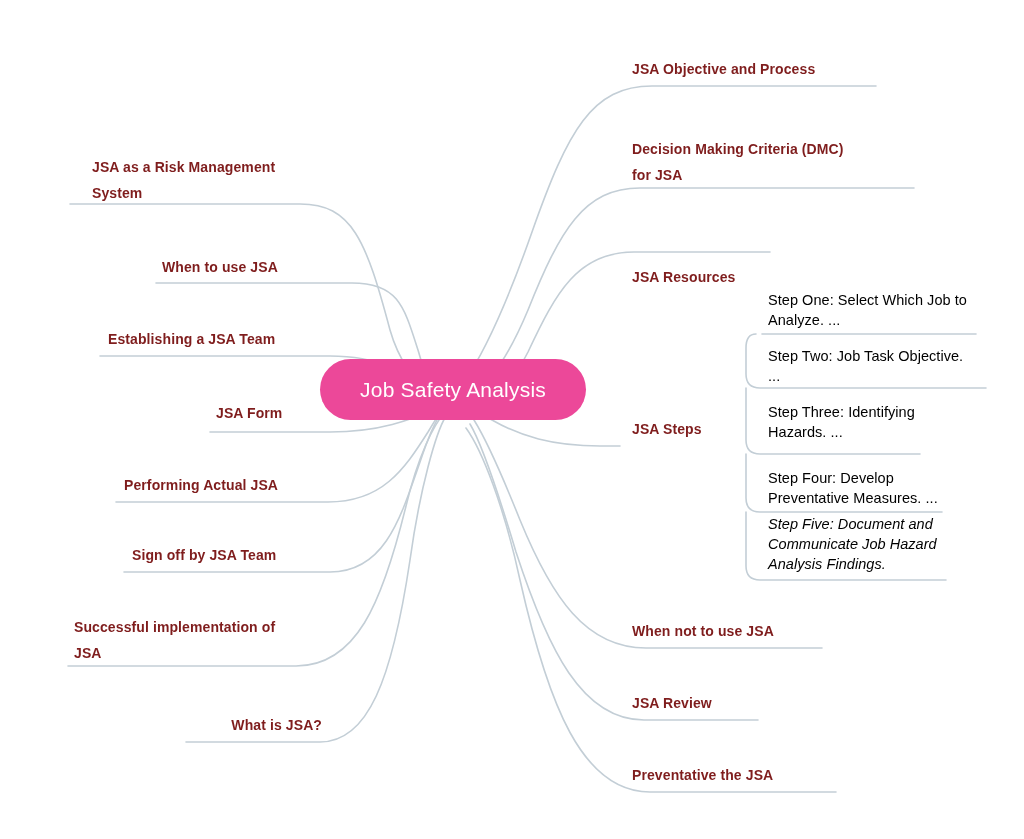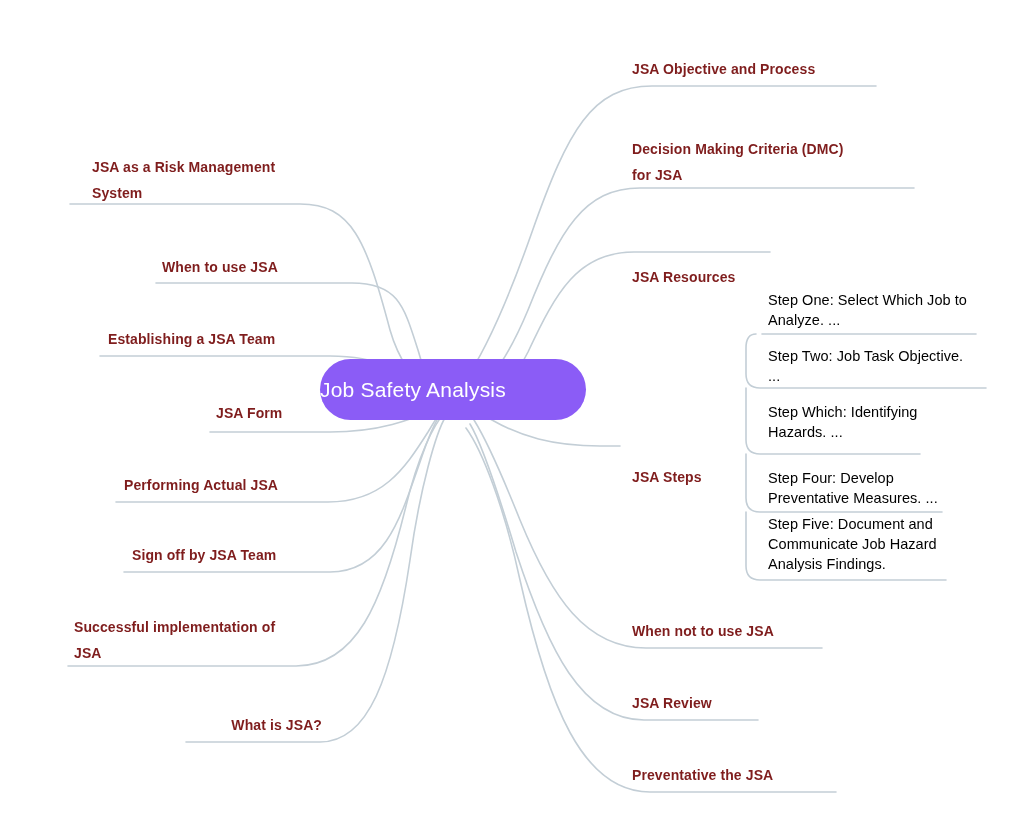--- a/index.html
+++ b/index.html
@@ -41,22 +41,23 @@
     line-height: 26px;
     letter-spacing: 0.1px;
     white-space: pre-line;
   }
   
   #root-node {
     left: 320px;
     top: 359px;
     width: 266px;
     height: 61px;
-    background: #8b5cf6;
+    background: #ec4899;
     border-radius: 31px;
+    justify-content: center;
   }
   #root-node .node-label {
     color: #ffffff;
     font-weight: normal;
     font-size: 21px;
     line-height: 26px;
     letter-spacing: 0.2px;
     text-align: center;
   }
   
@@ -166,21 +167,21 @@
 
   <div class="node branch right" style="left:632px; top:136px; width:290px; height:52px;">
     <span class="node-label">Decision Making Criteria (DMC)
 for JSA</span>
   </div>
 
   <div class="node branch right" style="left:632px; top:224px; width:160px; height:34px;margin-top:36px;">
     <span class="node-label">JSA Resources</span>
   </div>
 
-  <div class="node branch right" style="left:632px; top:412px; width:120px; height:34px;margin-top:48px;">
+  <div class="node branch right" style="left:632px; top:412px; width:120px; height:34px;">
     <span class="node-label">JSA Steps</span>
   </div>
 
   <div class="node branch right" style="left:632px; top:614px; width:194px; height:34px;">
     <span class="node-label">When not to use JSA</span>
   </div>
 
   <div class="node branch right" style="left:632px; top:686px; width:140px; height:34px;text-align:right;">
     <span class="node-label">JSA Review</span>
   </div>
@@ -193,28 +194,28 @@
     <span class="node-label">Step One: Select Which Job to
 Analyze. ...</span>
   </div>
 
   <div class="node leaf" style="left:768px; top:344px; width:226px; height:44px;">
     <span class="node-label">Step Two: Job Task Objective.
 ...</span>
   </div>
 
   <div class="node leaf" style="left:768px; top:400px; width:200px; height:44px;">
-    <span class="node-label">Step Which: Identifying
+    <span class="node-label">Step Three: Identifying
 Hazards. ...</span>
   </div>
 
   <div class="node leaf" style="left:768px; top:456px; width:200px; height:44px;margin-top:10px;">
     <span class="node-label">Step Four: Develop
 Preventative Measures. ...</span>
   </div>
 
-  <div class="node leaf" style="left:768px; top:512px; width:186px; height:64px;">
+  <div class="node leaf" style="left:768px; top:512px; width:186px; height:64px;font-style:italic;">
     <span class="node-label">Step Five: Document and
 Communicate Job Hazard
 Analysis Findings.</span>
   </div>
 
 </div>
 
 </body></html>

